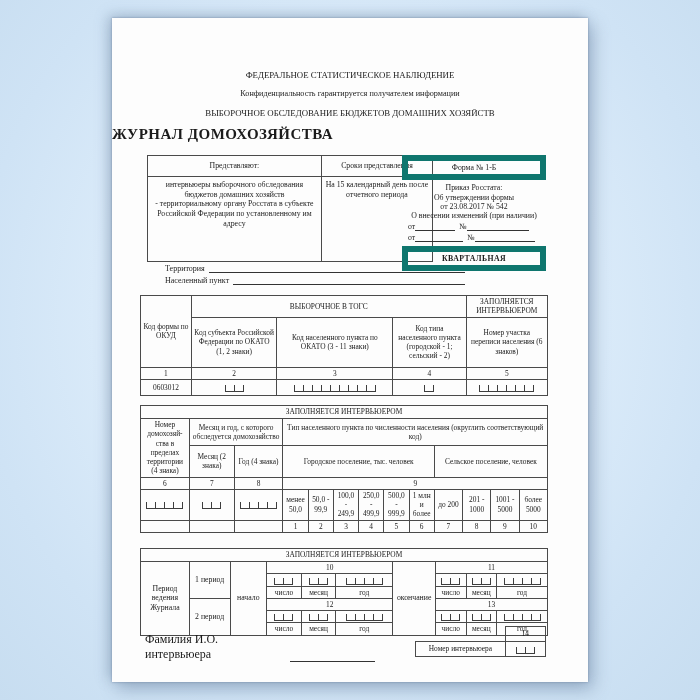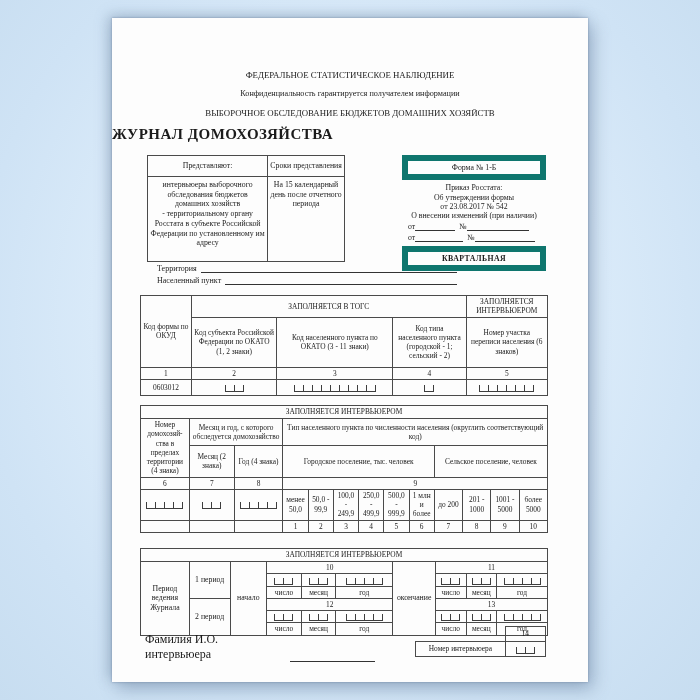--- a/index.html
+++ b/index.html
@@ -14,32 +14,32 @@
   .h-line1{top:52px;left:0;width:476px;text-align:center;font-size:8.8px;}
   .h-line2{top:71px;left:0;width:476px;text-align:center;font-size:8.2px;}
   .h-line3{top:90px;left:0;width:476px;text-align:center;font-size:8.8px;}
   .h-title{top:108px;left:0;width:476px;text-align:left;font-size:15px;font-weight:bold;letter-spacing:.5px;}
 
   table{border-collapse:collapse;table-layout:fixed;}
   td{border:1px solid #4a4a4a;font-size:7.4px;text-align:center;vertical-align:middle;padding:1px 2px;line-height:1.25;overflow:hidden;}
   .noborder{border:none;}
 
   
-  .submit-table{top:137px;left:35px;width:198px;height:100px;}
+  .submit-table{top:137px;left:35px;width:286px;height:100px;}
   .submit-table td{font-size:7.8px;}
   .submit-table .hd{height:18px;}
   .submit-table .bd{height:80px;vertical-align:top;padding-top:3px;}
   .form-block{top:137px;left:290px;width:144px;font-size:7.8px;text-align:center;}
   .box{border:6px solid #0f766e;padding:2px 0;}
   .form-block .mid{margin-top:3px;line-height:1.3;}
   .otline{display:flex;align-items:flex-end;font-size:7.8px;margin:2px 0 0 6px;}
   .fill{display:inline-block;border-bottom:1px solid #333;height:8px;}
   .quarter{margin-top:4px;font-weight:bold;letter-spacing:.4px;}
 
-  .terr{left:45px;width:300px;font-size:8px;display:flex;}
+  .terr{left:53px;width:300px;font-size:8px;display:flex;}
   .terr .fill{flex:1;margin-left:4px;}
 
   
   .ticks{display:inline-flex;vertical-align:bottom;}
   .tick{display:inline-block;width:8px;height:6px;border-left:1px solid #3d3d3d;border-right:1px solid #3d3d3d;border-bottom:1px solid #3d3d3d;}
   .tick + .tick{margin-left:-1px;}
 
   .t1{top:277px;left:28px;width:408px;}
   .t1 .sec{font-size:8px;height:20px;}
   .t1 .sub{height:50px;}
@@ -131,21 +131,21 @@
       <colgroup>
         <col style="width:12.5%">
           <col style="width:21%">
           <col style="width:28.5%">
           <col style="width:18%">
           <col style="width:20%">
       </colgroup>
       <tbody>
           <tr class="sec">
         <td rowspan="2">Код формы по ОКУД</td>
-        <td colspan="3">ЗАПОЛНЯЕТСЯ В ТОГС</td>
+        <td colspan="3">ВЫБОРОЧНОЕ В ТОГС</td>
         <td>ЗАПОЛНЯЕТСЯ ИНТЕРВЬЮЕРОМ</td>
       </tr>
       <tr class="sub">
         <td>Код субъекта Российской Федерации по ОКАТО (1, 2 знаки)</td>
         <td>Код населенного пункта по ОКАТО (3 - 11 знаки)</td>
         <td>Код типа населенного пункта (городской - 1; сельский - 2)</td>
         <td>Номер участка переписи населения (6 знаков)</td>
       </tr>
       <tr class="num">
         <td>1</td>

